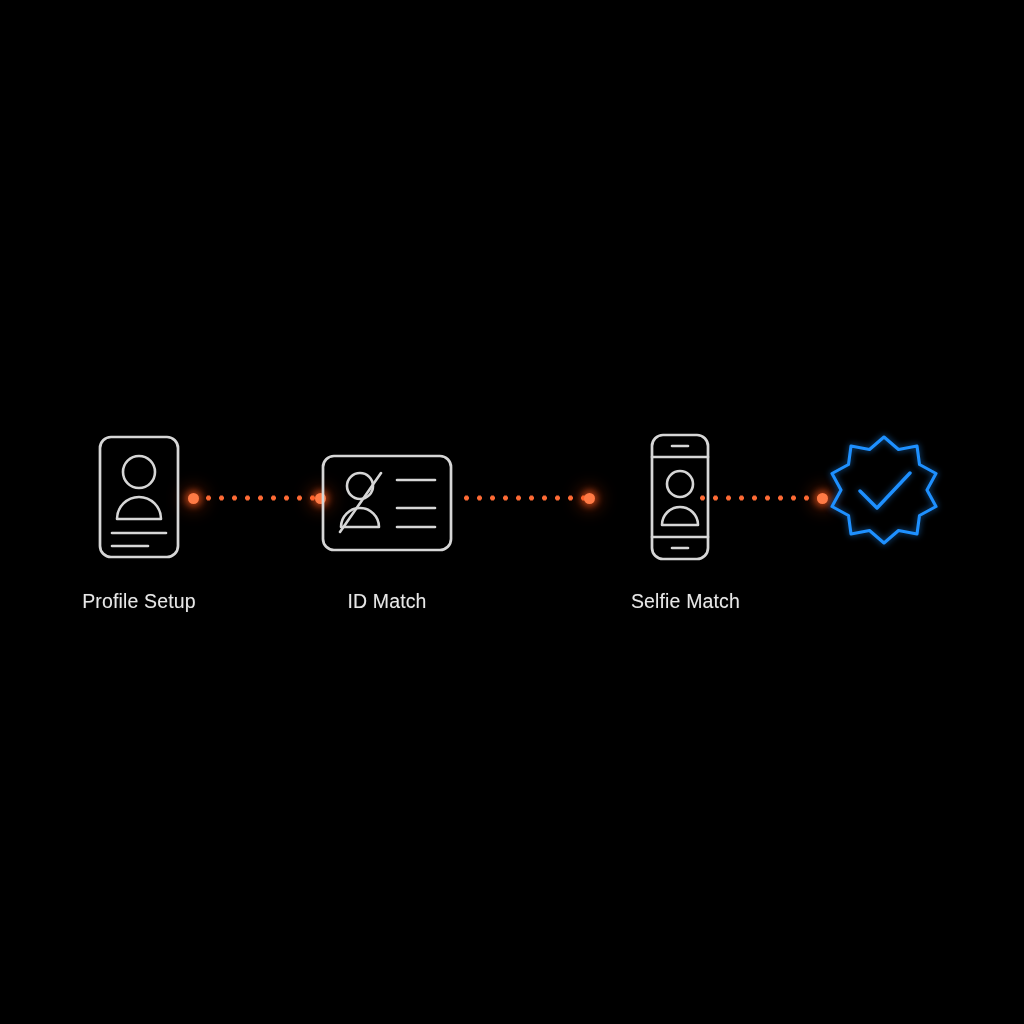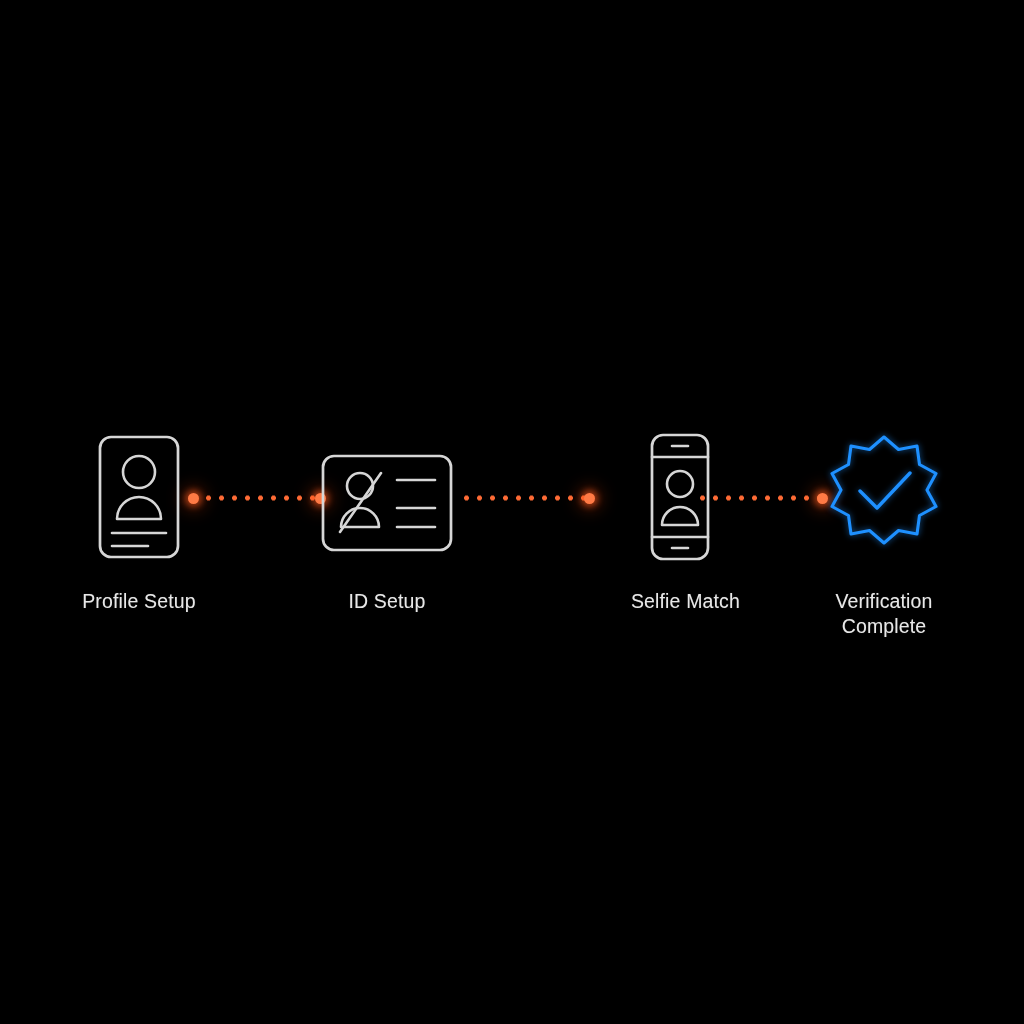--- a/index.html
+++ b/index.html
@@ -130,21 +130,21 @@
         <svg width="136" height="136" viewBox="0 0 136 136" aria-hidden="true">
           <rect class="wire" x="4" y="27" width="128" height="94" rx="11" ry="11"></rect>
           <circle class="wire-thin" cx="41" cy="57" r="13"></circle>
           <path class="wire-thin" d="M22 98 a19 19 0 0 1 38 0 Z"></path>
           <line class="wire-thin" x1="62" y1="44" x2="21" y2="103"></line>
           <line class="wire-thin" x1="78" y1="51" x2="116" y2="51"></line>
           <line class="wire-thin" x1="78" y1="79" x2="116" y2="79"></line>
           <line class="wire-thin" x1="78" y1="98" x2="116" y2="98"></line>
         </svg>
       </div>
-      <div class="step-label">ID Setup</div>
+      <div class="step-label">ID Match</div>
     </div>
 
     <div class="step" style="left:540px; top:427px;align-items:flex-end;">
       <div class="icon-box">
         <svg width="100" height="136" viewBox="0 0 100 136" aria-hidden="true">
           <rect class="wire" x="22" y="6" width="56" height="124" rx="11" ry="11"></rect>
           <line class="wire-thin" x1="22" y1="28" x2="78" y2="28"></line>
           <line class="wire-thin" x1="22" y1="108" x2="78" y2="108"></line>
           <line class="wire-thin" x1="42" y1="17" x2="58" y2="17" stroke-width="4.4"></line>
           <line class="wire-thin" x1="42" y1="119" x2="58" y2="119" stroke-width="4.4"></line>
@@ -161,18 +161,16 @@
 
           <path class="badge-wire" d="
             M62 8
             L76.5 20.5 L95 17 L97.5 35.5 L114 44.5 L105 61
             L114 77.5 L97.5 86.5 L95 105 L76.5 101.5 L62 114
             L47.5 101.5 L29 105 L26.5 86.5 L10 77.5 L19 61
             L10 44.5 L26.5 35.5 L29 17 L47.5 20.5 Z"></path>
           <polyline class="badge-check" points="38,62 55,79 88,44"></polyline>
         </svg>
       </div>
-      <div class="step-label">Verification
-Complete</div>
     </div>
 
   </div>
 </div>
 
 </body></html>

